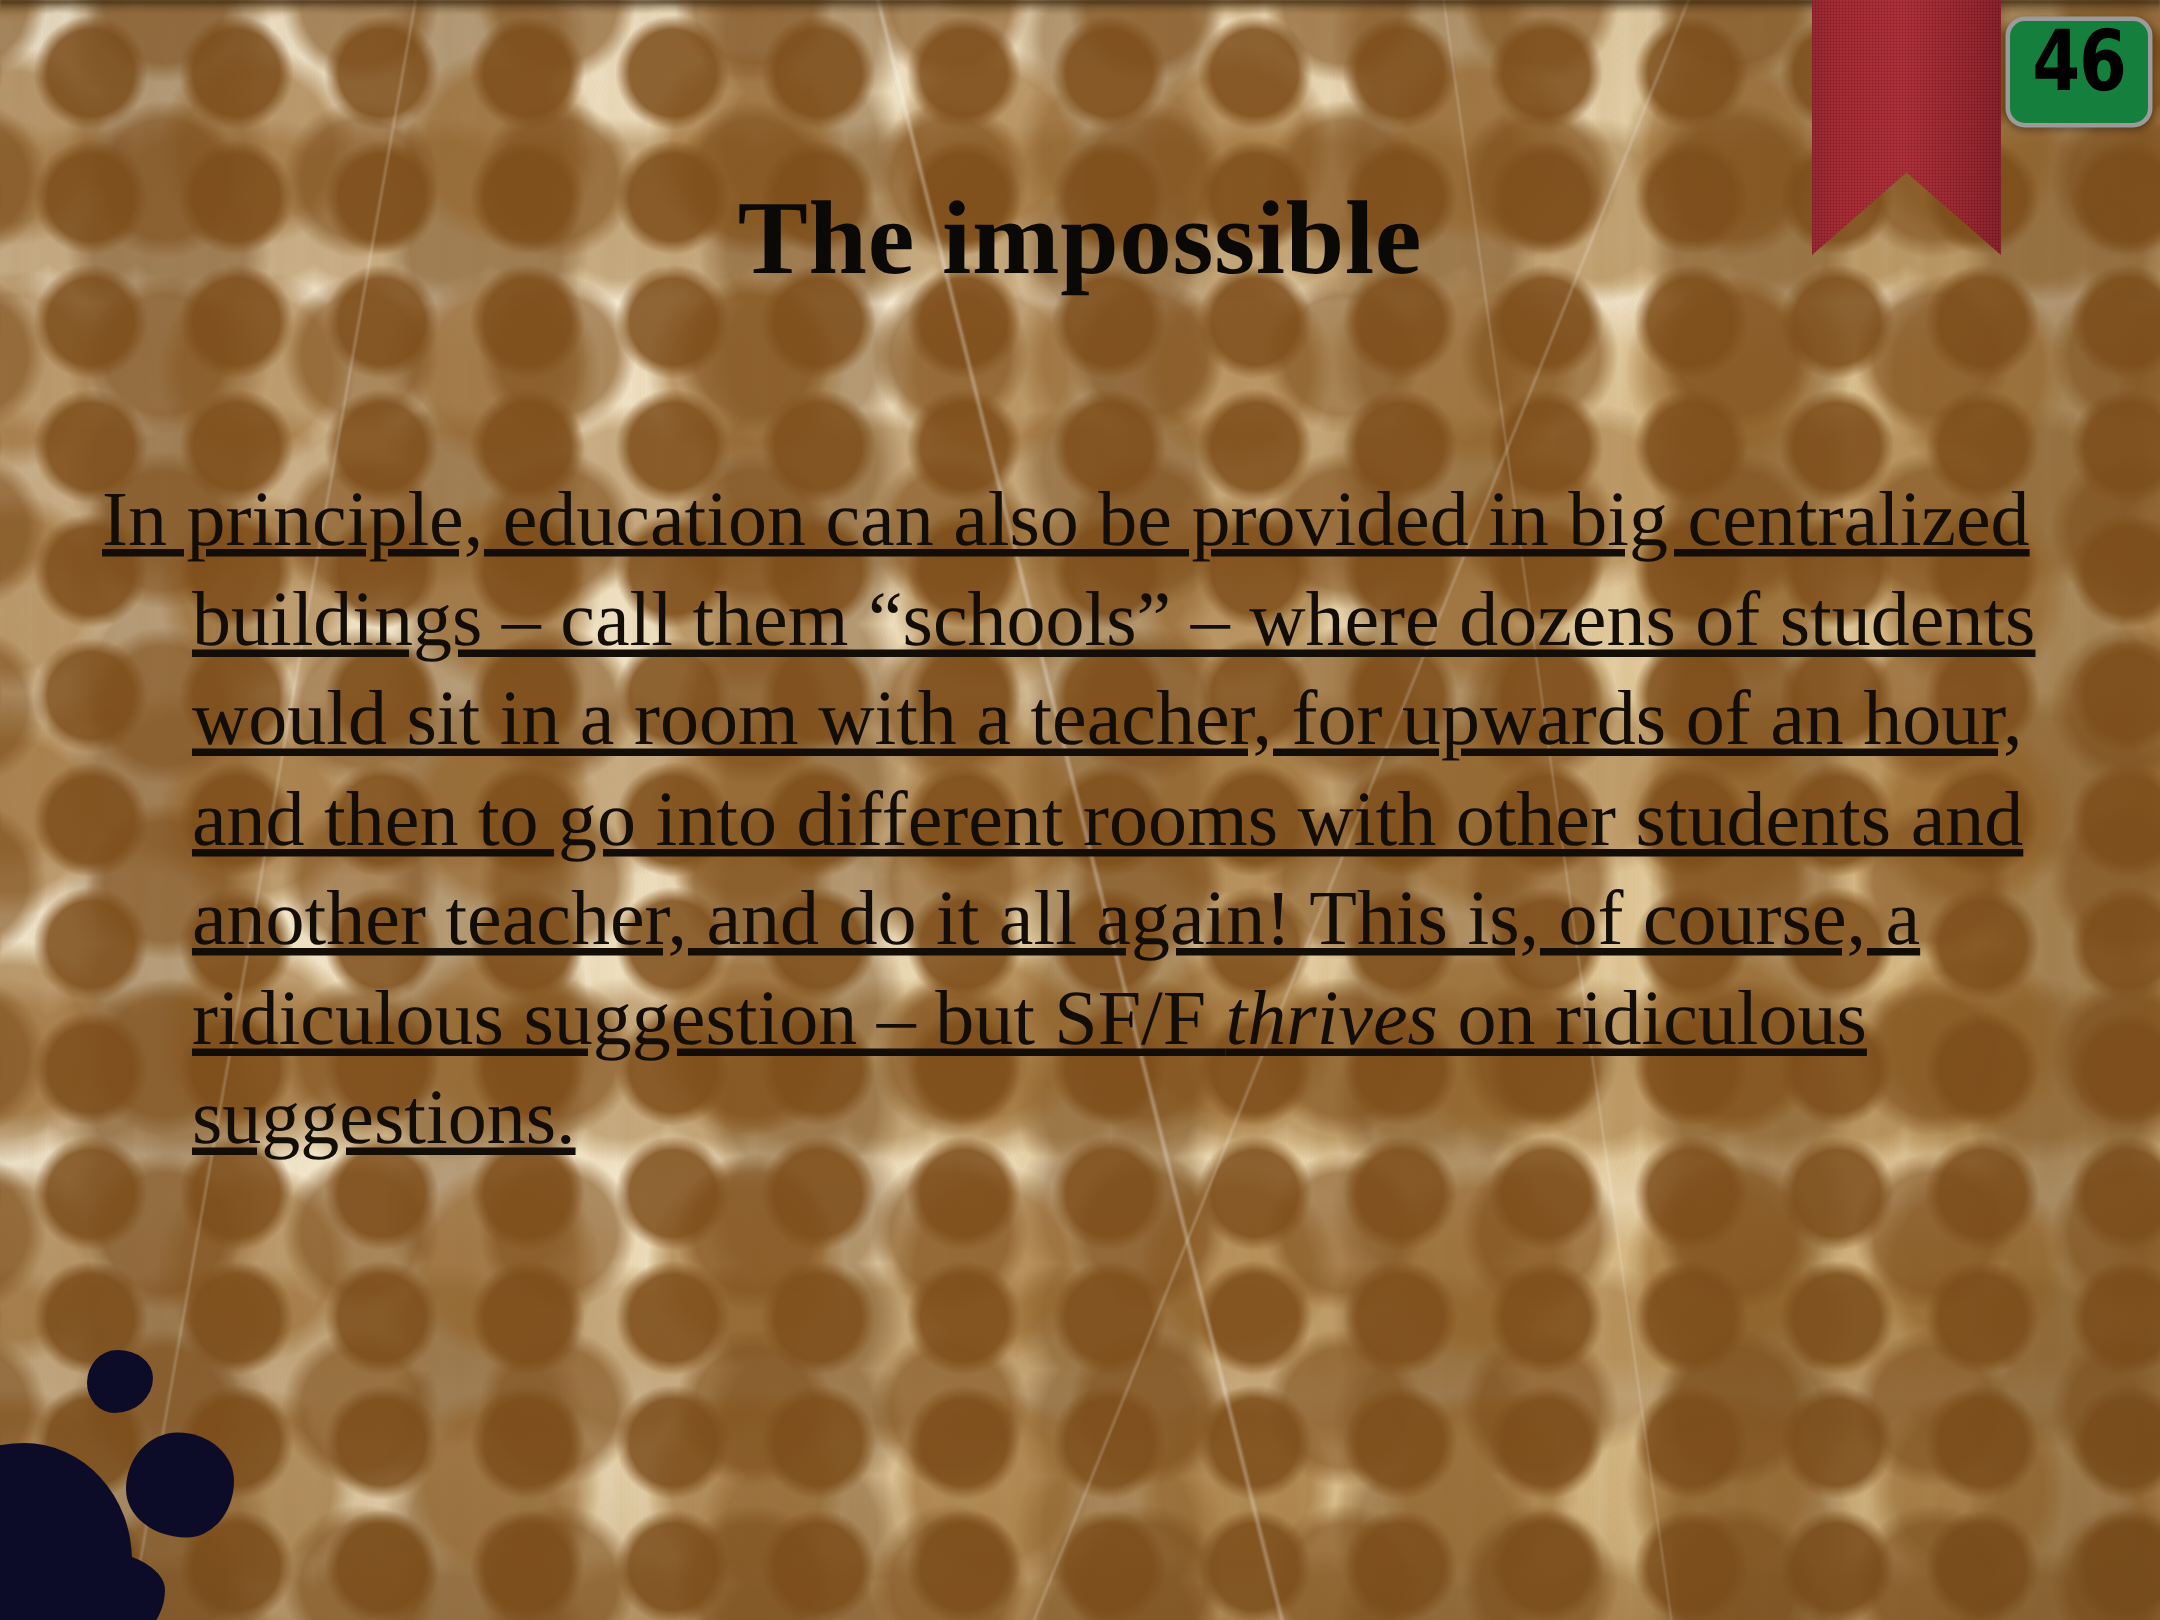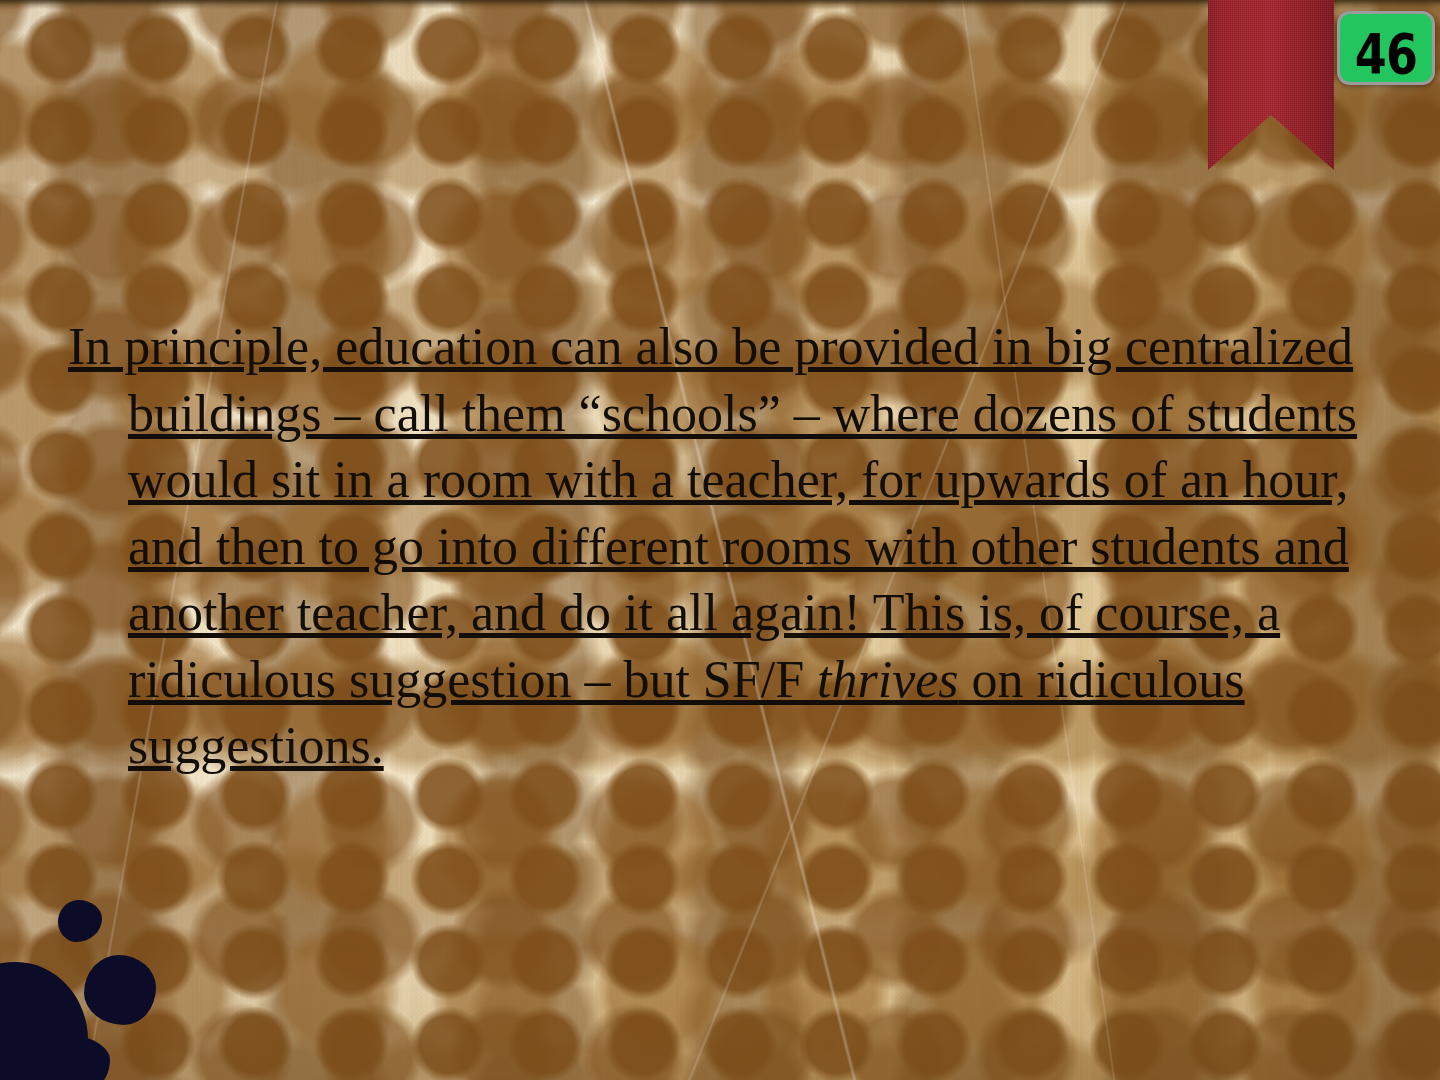--- a/index.html
+++ b/index.html
@@ -145,26 +145,26 @@
     filter: drop-shadow(3px 4px 4px rgba(40,25,10,0.45));
   }
 
   
   #page-badge {
     position: absolute;
     left: 1337px;
     top: 11px;
     width: 92px;
     height: 68px;
-    background: #22c55e;
+    background: #15803d;
     border: 3px solid #9b9b9b;
     border-radius: 13px;
     box-shadow: 0 2px 4px rgba(0,0,0,0.30);
     display: flex;
-    align-items: flex-end;
+    align-items: flex-start;
     justify-content: center;
   }
   #page-badge .num {
     font-family: "DejaVu Sans", sans-serif;
     font-weight: 700;
     font-size: 56px;
     line-height: 1;
     color: #000;
     transform: scaleX(0.82);
     letter-spacing: -1px;
@@ -244,20 +244,21 @@
   <div class="bg-layer bg-scratch"></div>
   <div class="bg-layer bg-vignette"></div>
   <div class="bg-layer bg-topedge"></div>
 
   <div id="ribbon"></div>
 
   <div id="page-badge">
     <span class="num">46</span>
   </div>
 
+  <h1 id="title">The impossible</h1>
 
   <div id="body-text">
     <p class="para">In principle, education can also be provided in big centralized buildings – call them “schools” – where dozens of students would sit in a room with a teacher, for upwards of an hour, and then to go into different rooms with other students and another teacher, and do it all again! This is, of course, a ridiculous suggestion – but SF/F <em>thrives</em> on ridiculous suggestions.</p>
   </div>
 
   <div class="ink" id="ink-small"></div>
   <div class="ink" id="ink-mid"></div>
   <div class="ink" id="ink-big"></div>
   <div class="ink" id="ink-big2"></div>
   <div class="ink" id="ink-tail"></div>

